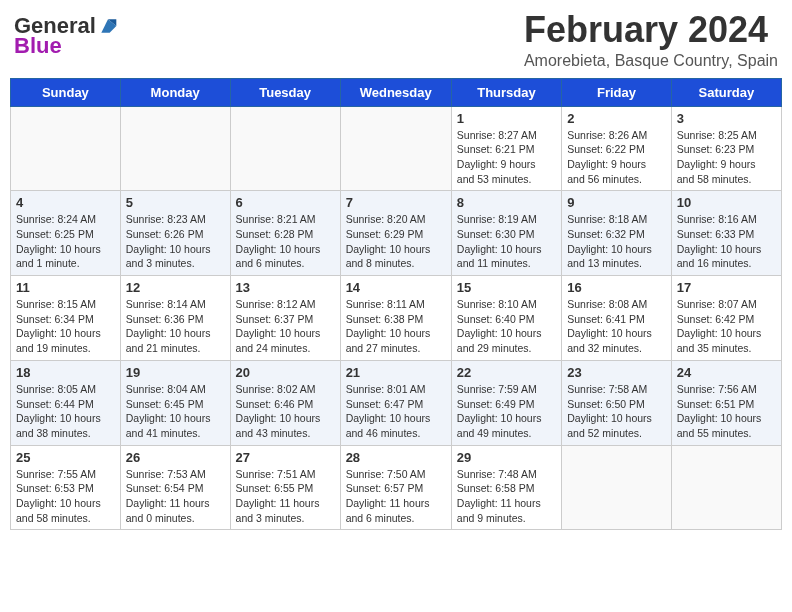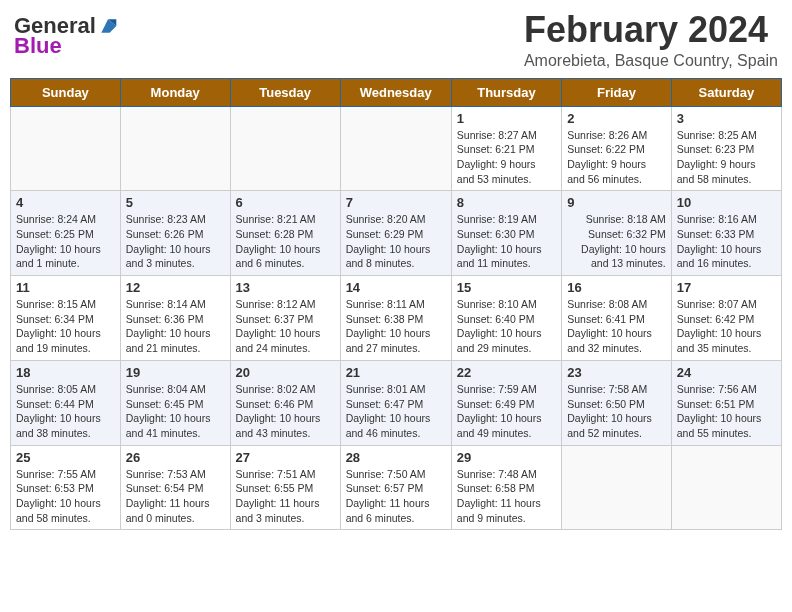--- a/index.html
+++ b/index.html
@@ -46,21 +46,21 @@
       font-size: 16px;
       color: #555;
       margin-top: 2px;
     }
     .calendar {
       width: 100%;
       border-collapse: collapse;
       border: 1px solid #ccc;
     }
     .calendar th {
-      background-color: #a16207;
+      background-color: #1d4ed8;
       color: #fff;
       text-align: center;
       font-size: 13px;
       font-weight: bold;
       padding: 6px 4px;
       border: 1px solid #2565a3;
     }
     .calendar td {
       border: 1px solid #ccc;
       vertical-align: top;
@@ -182,21 +182,21 @@
         </td>
         <td>
           <div class="day-number">8</div>
           <div class="day-info" style="white-space: pre-line;">Sunrise: 8:19 AM
 Sunset: 6:30 PM
 Daylight: 10 hours
 and 11 minutes.</div>
         </td>
         <td>
           <div class="day-number">9</div>
-          <div class="day-info" style="white-space: pre-line; text-align: right;">Sunrise: 8:18 AM
+          <div class="day-info" style="white-space: pre-line;">Sunrise: 8:18 AM
 Sunset: 6:32 PM
 Daylight: 10 hours
 and 13 minutes.</div>
         </td>
         <td>
           <div class="day-number">10</div>
           <div class="day-info" style="white-space: pre-line;">Sunrise: 8:16 AM
 Sunset: 6:33 PM
 Daylight: 10 hours
 and 16 minutes.</div>

